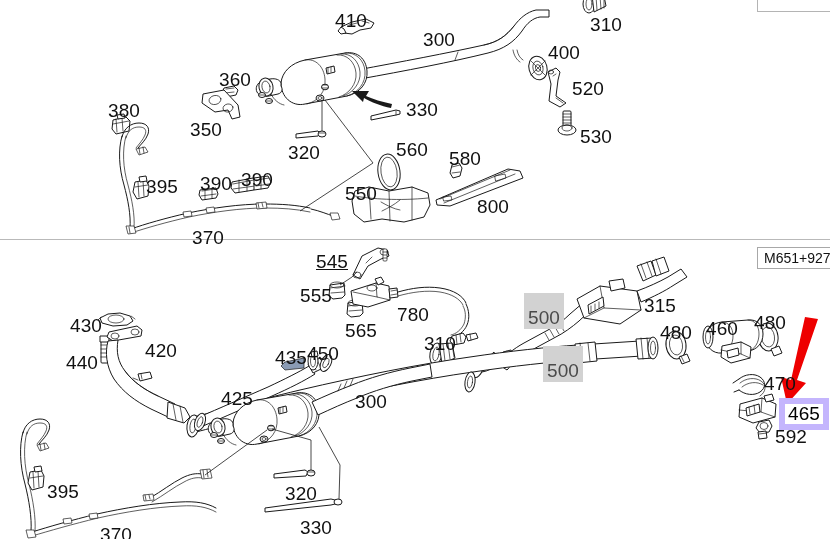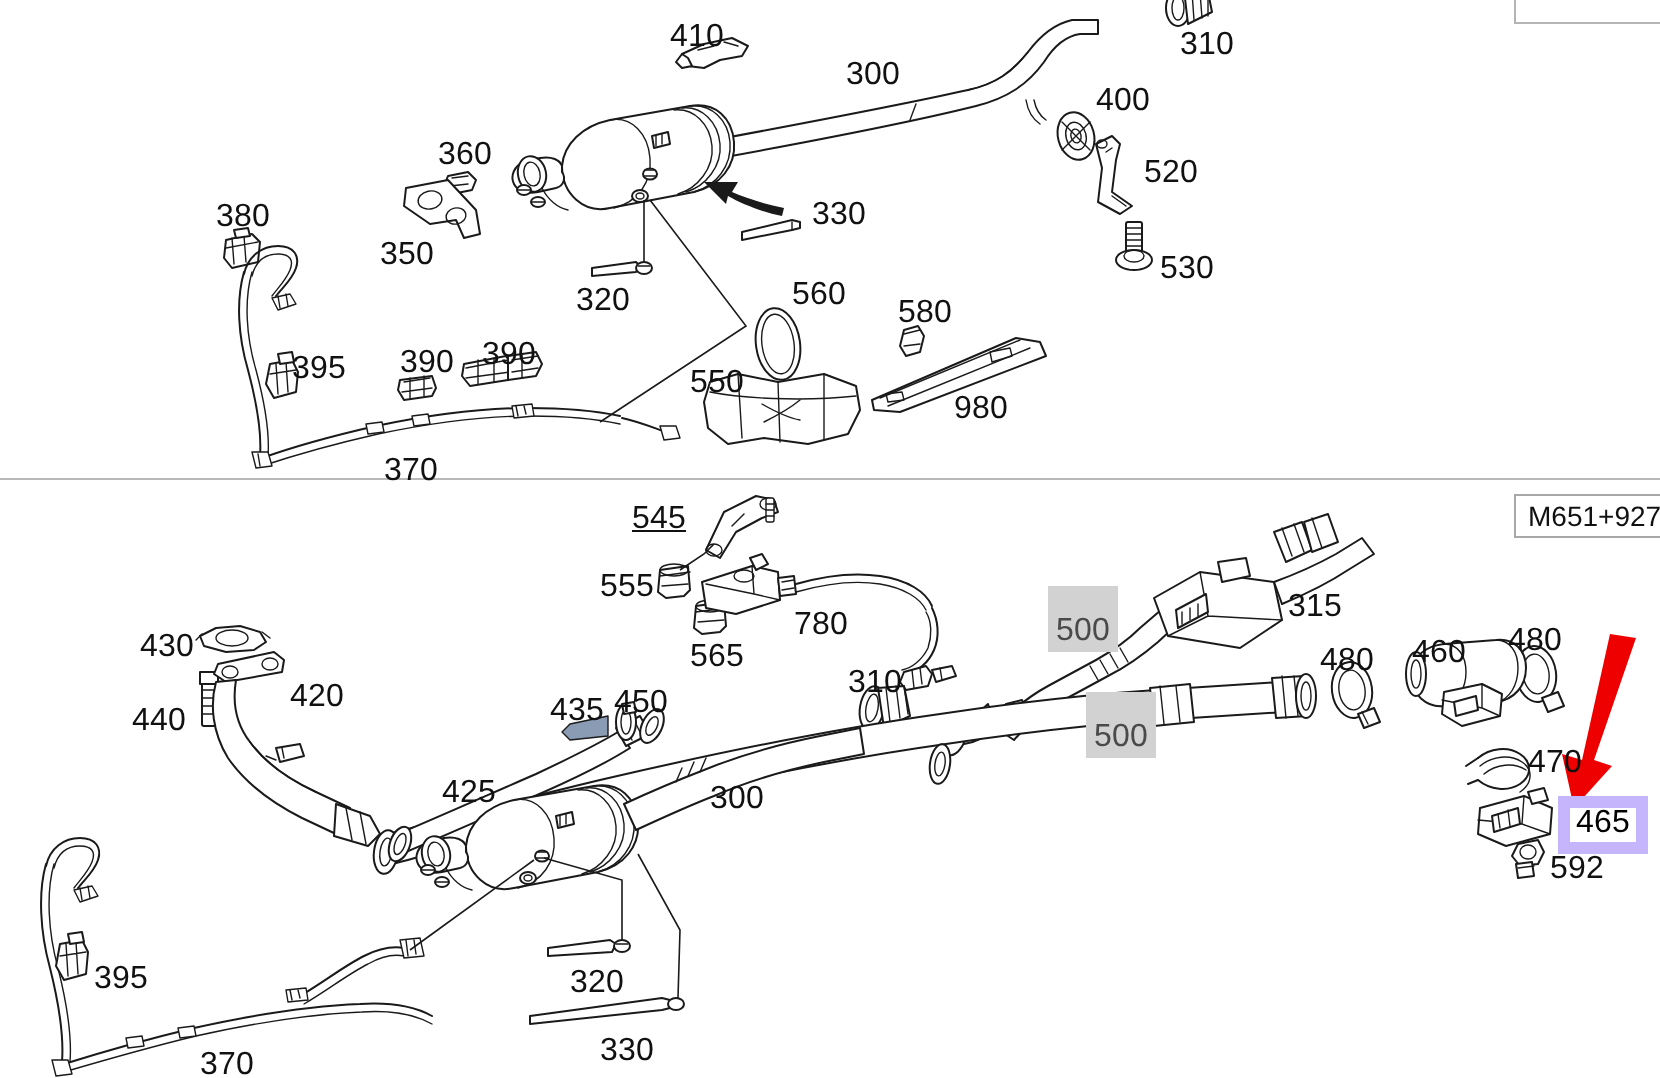--- a/index.html
+++ b/index.html
@@ -21,21 +21,21 @@
   #diagram-svg {
     position: absolute;
     left: 0;
     top: 0;
     width: 830px;
     height: 539px;
   }
   .callout {
     position: absolute;
     font-family: "Liberation Sans", sans-serif;
-    font-size: 16px;
+    font-size: 19px;
     color: #111111;
     white-space: nowrap;
     line-height: 1;
     letter-spacing: 0.1px;
   }
   .callout.boxed {
     background: #d2d2d2;
     color: #4a4a4a;
     padding: 15px 4px 2px 4px;
   }
@@ -573,21 +573,21 @@
       <div class="callout" style="left: 406px; top: 100px;">330</div>
       <div class="callout" style="left: 190px; top: 120px;">350</div>
       <div class="callout" style="left: 580px; top: 127px;">530</div>
       <div class="callout" style="left: 288px; top: 143px;">320</div>
       <div class="callout" style="left: 396px; top: 140px;">560</div>
       <div class="callout" style="left: 449px; top: 149px;">580</div>
       <div class="callout" style="left: 146px; top: 177px;">395</div>
       <div class="callout" style="left: 200px; top: 174px;">390</div>
       <div class="callout" style="left: 241px; top: 170px;">390</div>
       <div class="callout" style="left: 345px; top: 184px;">550</div>
-      <div class="callout" style="left: 477px; top: 197px;">980</div>
+      <div class="callout" style="left: 477px; top: 197px;">800</div>
       <div class="callout" style="left: 192px; top: 228px;">370</div>
       <div class="callout" style="left: 316px; top: 252px; text-decoration: underline;">545</div>
       <div class="callout" style="left: 300px; top: 286px;">555</div>
       <div class="callout boxed" style="left: 524px; top: 293px;">500</div>
       <div class="callout" style="left: 644px; top: 296px;">315</div>
       <div class="callout" style="left: 397px; top: 305px;">780</div>
       <div class="callout" style="left: 345px; top: 321px;">565</div>
       <div class="callout" style="left: 70px; top: 316px;">430</div>
       <div class="callout" style="left: 754px; top: 313px;">480</div>
       <div class="callout" style="left: 660px; top: 323px;">480</div>

